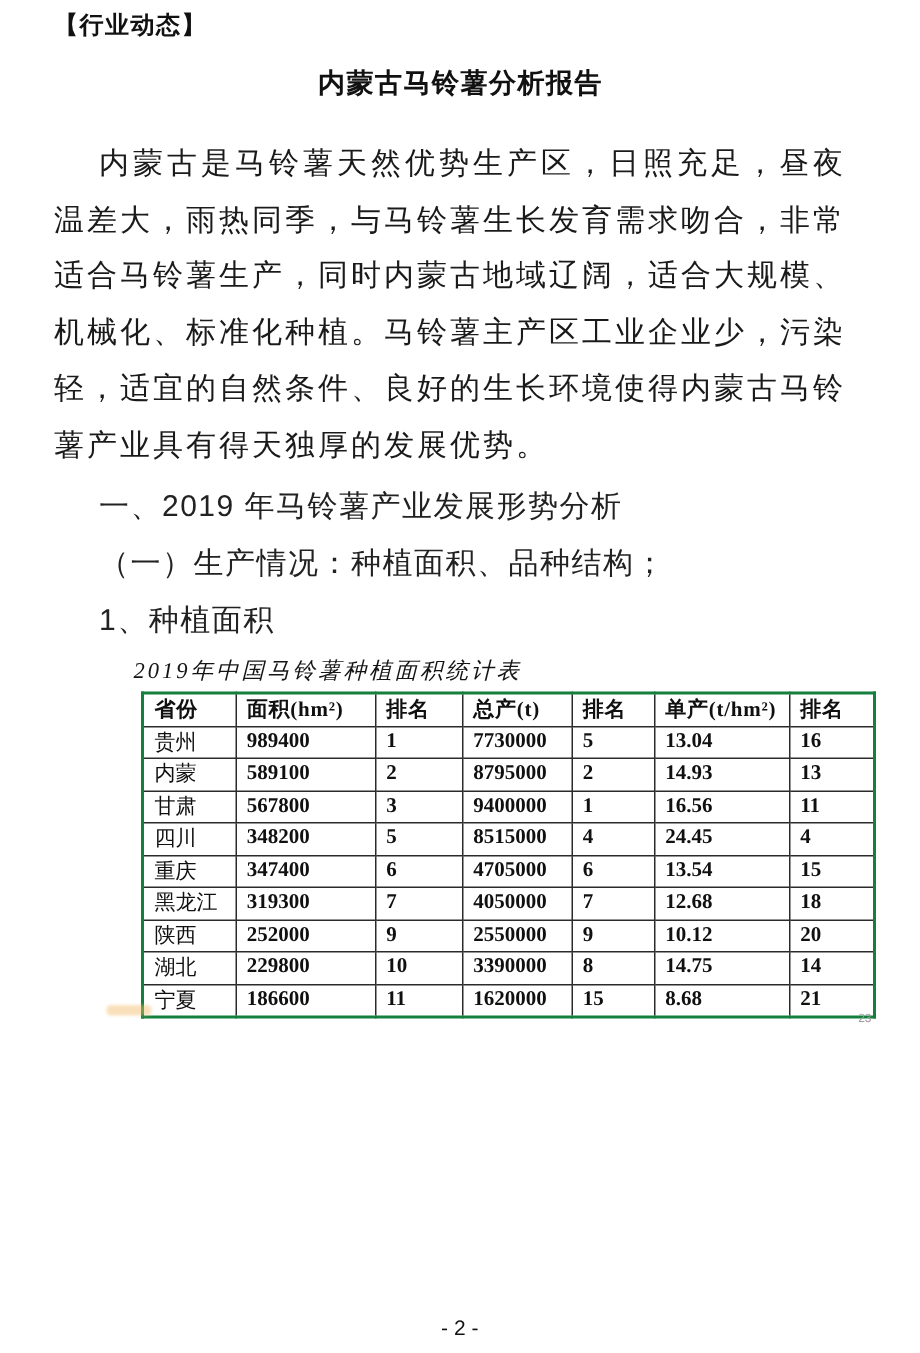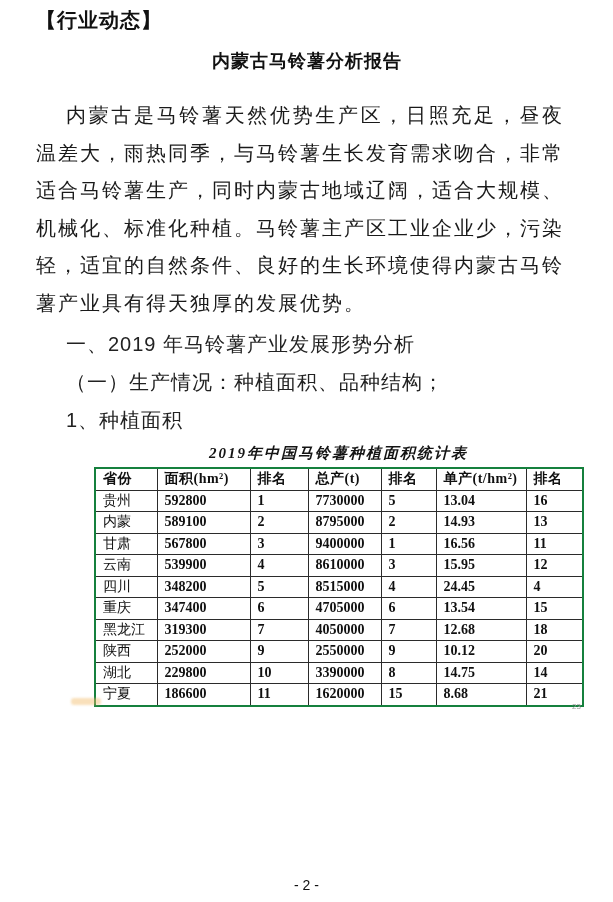--- a/index.html
+++ b/index.html
@@ -16,21 +16,21 @@
     position: relative;
     width: 613px;
     height: 902px;
     padding: 0 35px 0 36px;
     box-sizing: border-box;
   }
   .doc-header {
     margin-top: 7px;
     font-family: "Liberation Sans", "DejaVu Sans", sans-serif;
     font-weight: 700;
-    font-size: 20px;
+    font-size: 16px;
     letter-spacing: 1px;
   }
   .doc-title {
     margin: 15px 0 0 0;
     text-align: center;
     font-family: "Liberation Serif", "DejaVu Serif", serif;
     font-weight: 900;
     font-size: 18px;
     letter-spacing: 1px;
   }
@@ -55,22 +55,21 @@
   }
   .h-l1 { margin-top: 3px; }
   
   .figure {
     position: relative;
     margin: 5px 0 0 53px;
     width: 499px;
   }
   .figure-title {
     margin: 0 0 4px 0;
-    text-align: center;
-    font-weight: 700;
+    font-weight: 400;
     font-style: italic;
     font-size: 15px;
     letter-spacing: 2px;
     color: #141414;
   }
   table.stat {
     border-collapse: collapse;
     table-layout: fixed;
     width: 488px;
     margin-left: 5px;
@@ -161,21 +160,21 @@
           <th>排名</th>
           <th>总产(t)</th>
           <th>排名</th>
           <th>单产(t/hm²)</th>
           <th>排名</th>
         </tr>
       </thead>
       <tbody>
           <tr>
             <td>贵州</td>
-            <td class="num">592800</td>
+            <td class="num">989400</td>
             <td class="num">1</td>
             <td class="num">7730000</td>
             <td class="num">5</td>
             <td class="num">13.04</td>
             <td class="num">16</td>
           </tr>
           <tr>
             <td>内蒙</td>
             <td class="num">589100</td>
             <td class="num">2</td>
@@ -187,29 +186,20 @@
           <tr>
             <td>甘肃</td>
             <td class="num">567800</td>
             <td class="num">3</td>
             <td class="num">9400000</td>
             <td class="num">1</td>
             <td class="num">16.56</td>
             <td class="num">11</td>
           </tr>
           <tr>
-            <td>云南</td>
-            <td class="num">539900</td>
-            <td class="num">4</td>
-            <td class="num">8610000</td>
-            <td class="num">3</td>
-            <td class="num">15.95</td>
-            <td class="num">12</td>
-          </tr>
-          <tr>
             <td>四川</td>
             <td class="num">348200</td>
             <td class="num">5</td>
             <td class="num">8515000</td>
             <td class="num">4</td>
             <td class="num">24.45</td>
             <td class="num">4</td>
           </tr>
           <tr>
             <td>重庆</td>

